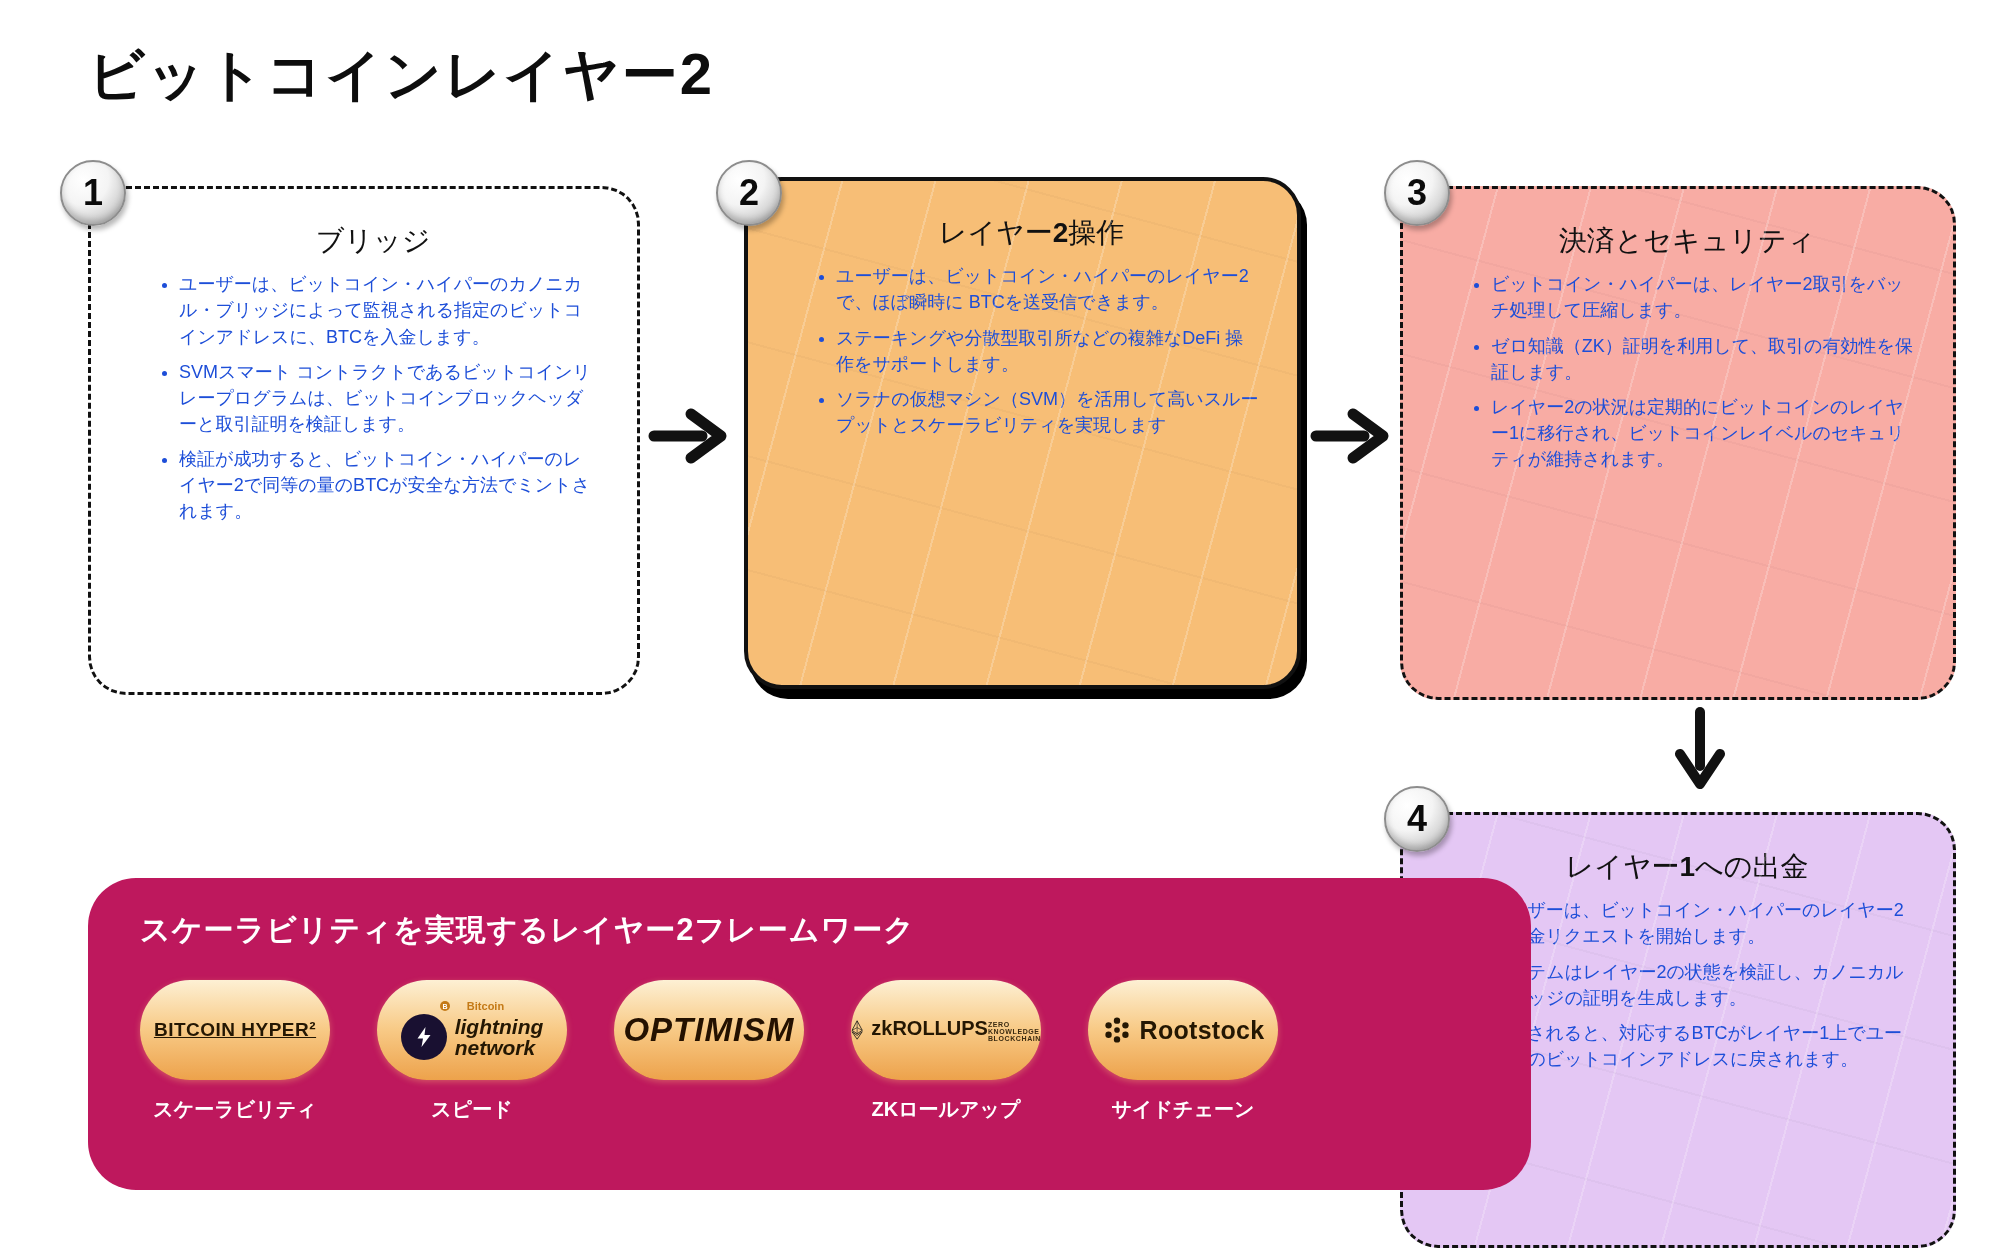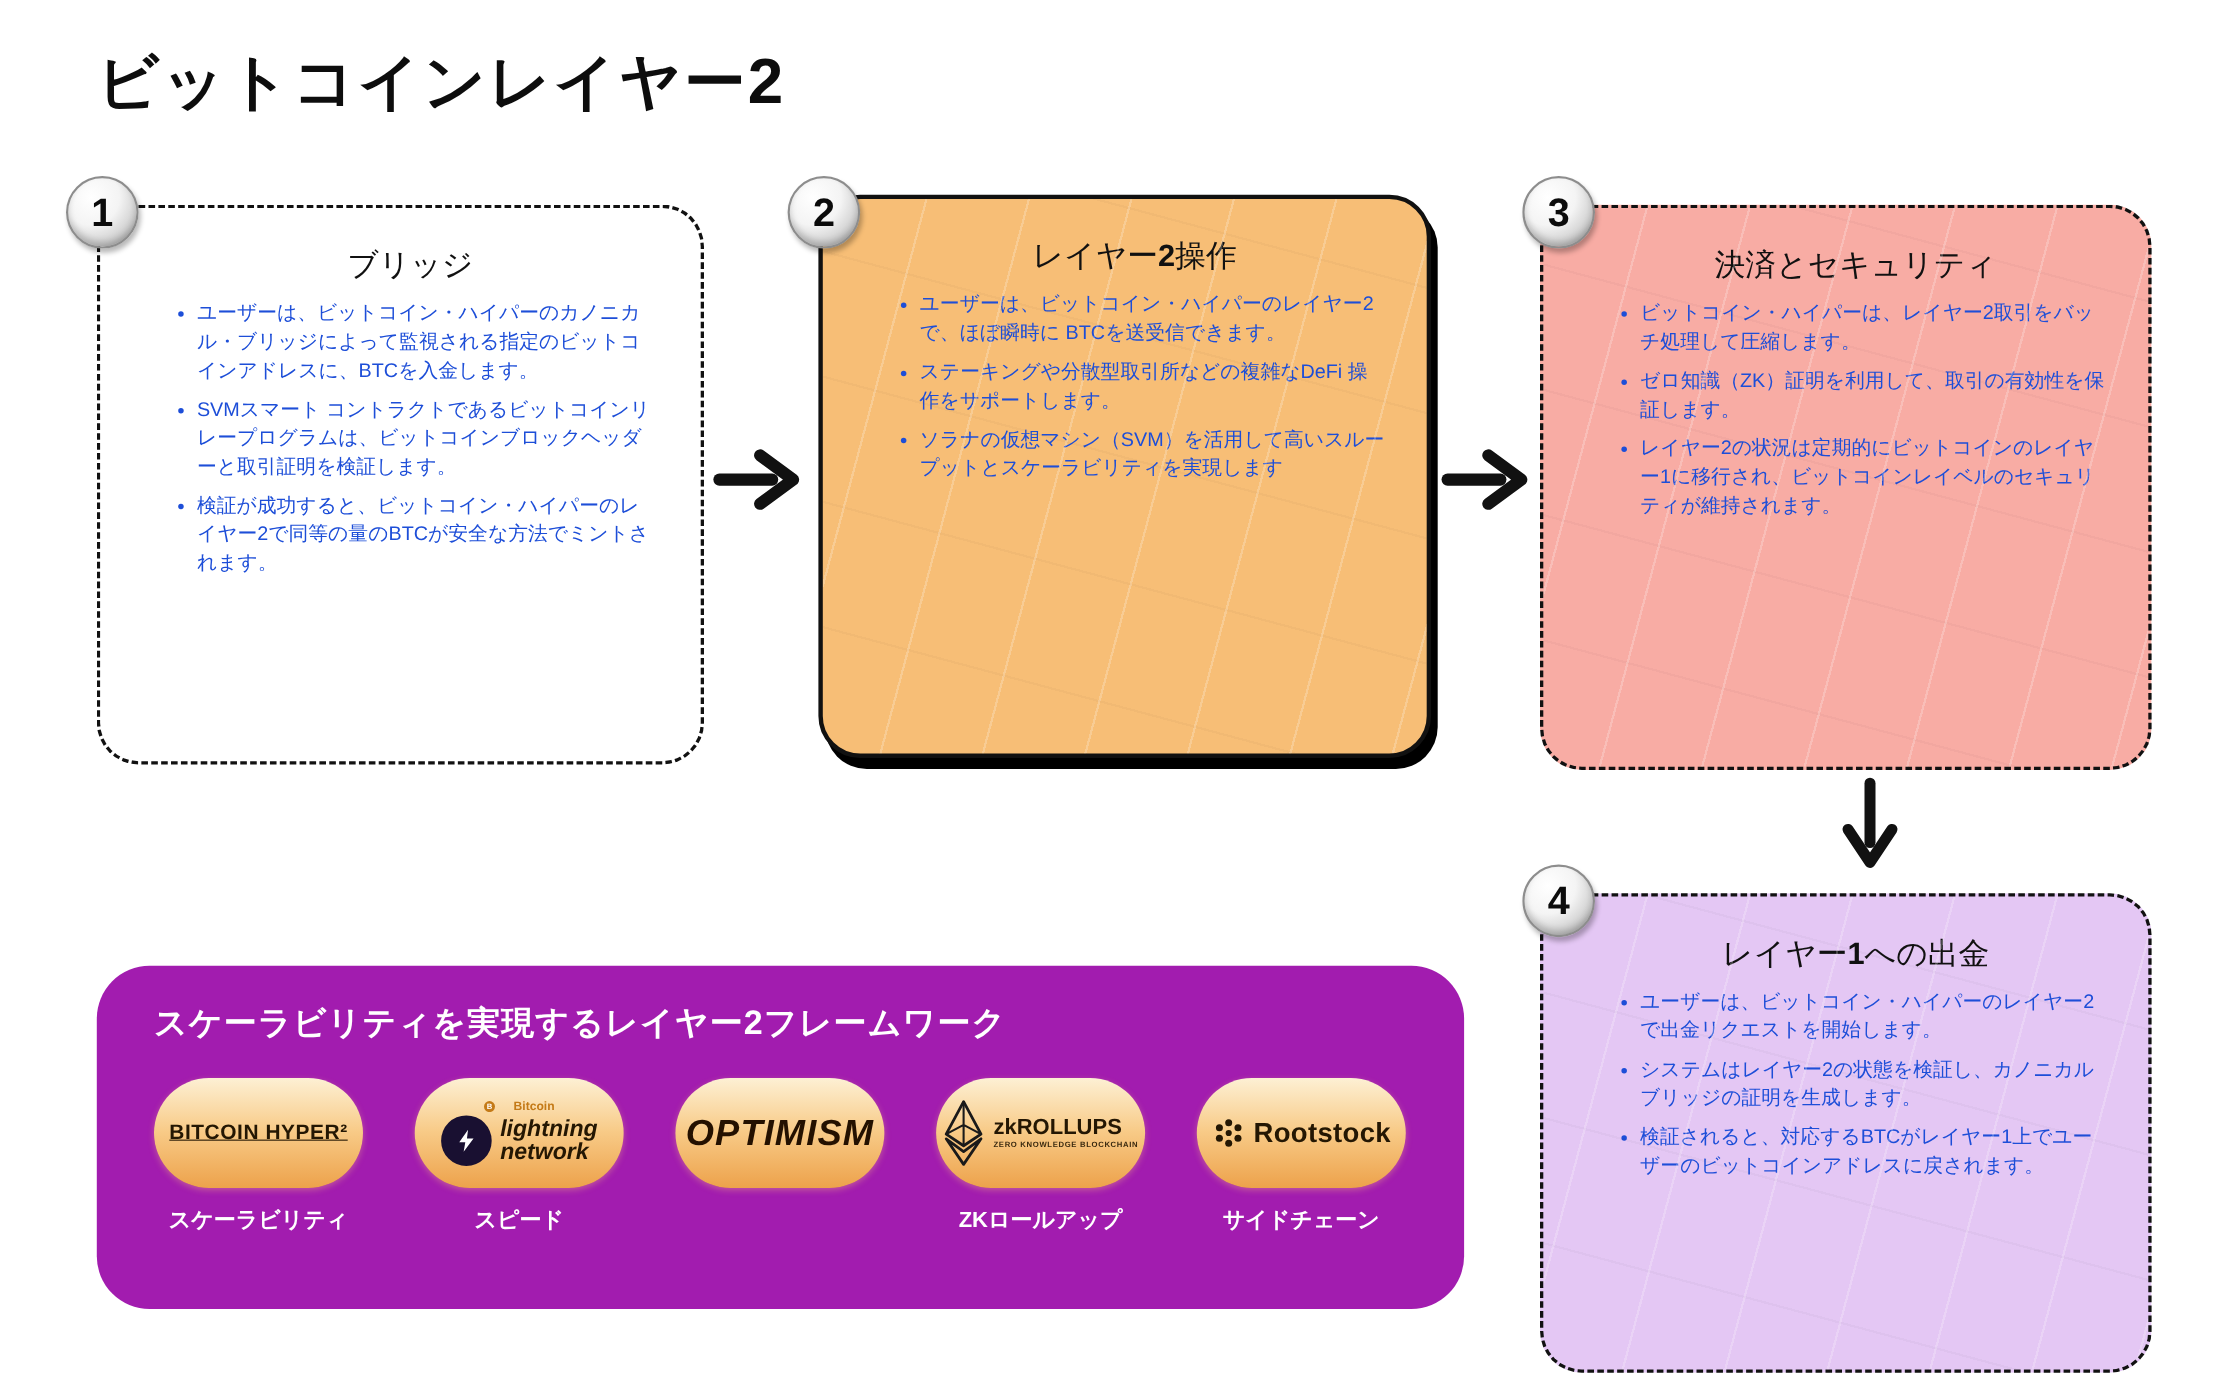--- a/index.html
+++ b/index.html
@@ -42,21 +42,21 @@
   #badge3 { left:1384px; top:160px; }
   #badge4 { left:1384px; top:786px; }
 
   
   .arrow { position:absolute; }
   #arrow-right-1 { left:648px;  top:404px; }
   #arrow-right-2 { left:1310px; top:404px; }
   #arrow-down    { left:1668px; top:706px; }
 
   
-  #panel { position:absolute; left:88px; top:878px; width:1243px; height:312px; background:#a21caf; border-radius:48px; box-sizing:border-box; padding:32px 0 0 52px; }
+  #panel { position:absolute; left:88px; top:878px; width:1443px; height:312px; background:#be185d; border-radius:48px; box-sizing:border-box; padding:32px 0 0 52px; }
   #panel-heading { font-size:30px; font-weight:600; color:#fff; letter-spacing:1px; }
   #panel-heading .seg-bold { font-weight:900; font-size:31px; }
   #pill-row { position:absolute; left:52px; top:102px; display:flex; gap:47px; }
   .fw-item { width:190px; position:relative; display:flex; flex-direction:column; align-items:center; }
   .pill { width:190px; height:100px; border-radius:52px; box-sizing:border-box;
     background: linear-gradient(180deg,#FDF0D4 0%,#F8CB88 48%,#EDA24B 100%);
     display:flex; align-items:center; justify-content:center; gap:8px;
     box-shadow: 0 2px 6px rgba(255,200,120,0.35);
   }
   .fw-label { width:300px; margin-left:-55px; margin-right:-55px; margin-top:16px; text-align:center;
@@ -69,21 +69,21 @@
   .pill-lightning { position:relative; flex-direction:column; gap:2px; }
   .ln-top { font-size:11px; font-weight:700; color:#c47a17; display:flex; align-items:center; gap:17px; }
   .ln-row { display:flex; align-items:center; gap:8px; }
   .bolt-circle { width:46px; height:46px; border-radius:50%; background:#191031; display:flex; align-items:center; justify-content:center; flex:0 0 auto; }
   .ln-text { font-size:21px; font-style:italic; font-weight:700; color:#241703; line-height:1.02; text-align:left; }
 
   
   .op-logo { font-size:33px; font-style:italic; font-weight:900; color:#241100; letter-spacing:1px; }
 
   
-  .zk-col { display:flex; flex-direction:column; align-items:flex-start; line-height:1; }
+  .zk-col { display:flex; align-items:flex-start; line-height:1; }
   .zk-logo { font-size:20px; font-weight:800; color:#241703; }
   .zk-sub { font-size:7px; font-weight:700; letter-spacing:0.6px; color:#3a2a10; margin-top:3px; }
 
   
   .rs-logo { font-size:25px; font-weight:800; color:#241703; letter-spacing:0.3px; }
 </style>
 </head>
 <body>
 
 <div id="stage">

